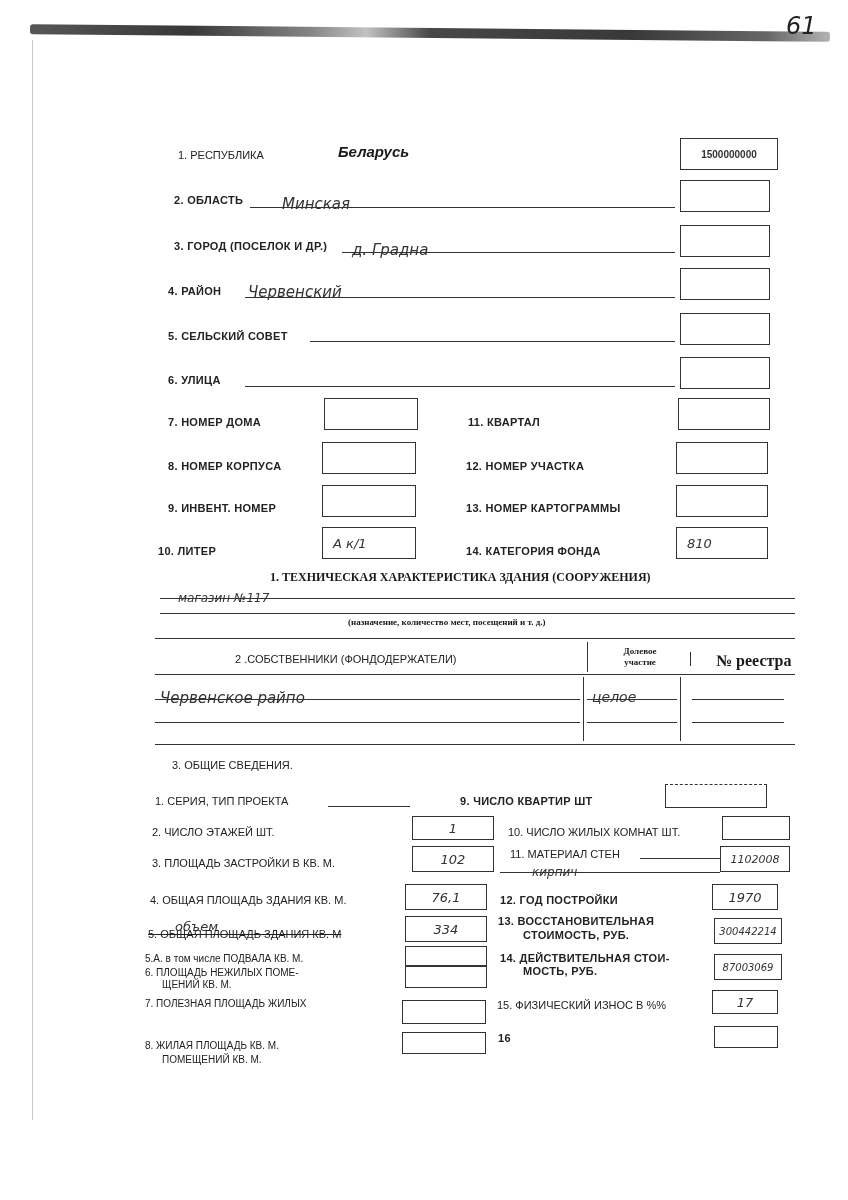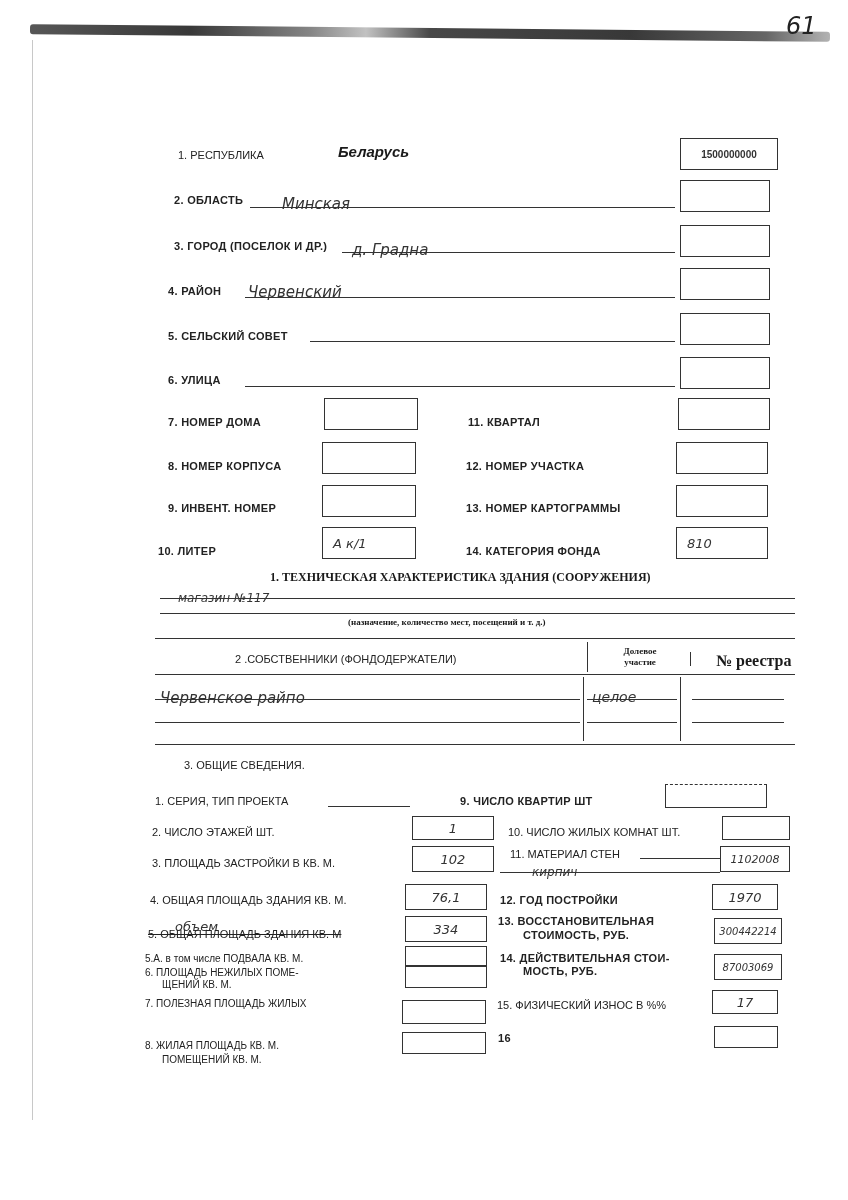--- a/index.html
+++ b/index.html
@@ -114,21 +114,21 @@
 <div class="abs line" style="left:587px;top:699px;width:90px;"></div>
 <div class="abs line" style="left:692px;top:699px;width:92px;"></div>
 
 <div class="abs line" style="left:155px;top:722px;width:425px;"></div>
 <div class="abs line" style="left:587px;top:722px;width:90px;"></div>
 <div class="abs line" style="left:692px;top:722px;width:92px;"></div>
 <div class="abs vline" style="left:583px;top:677px;height:64px;"></div>
 <div class="abs vline" style="left:680px;top:677px;height:64px;"></div>
 <div class="abs line" style="left:155px;top:744px;width:640px;"></div>
 
-<div class="abs lbl-n" style="left:184px;top:759px;">3. ОБЩИЕ СВЕДЕНИЯ.</div>
+<div class="abs lbl-n" style="left:172px;top:759px;">3. ОБЩИЕ СВЕДЕНИЯ.</div>
 
 <div class="abs lbl-n" style="left:155px;top:795px;">1. СЕРИЯ, ТИП ПРОЕКТА</div>
 <div class="abs line" style="left:328px;top:806px;width:82px;"></div>
 
 <div class="abs lbl-n" style="left:152px;top:826px;">2. ЧИСЛО ЭТАЖЕЙ ШТ.</div>
 <div class="abs box" style="left:412px;top:816px;width:80px;height:22px;">
   <div class="boxval">1</div>
 </div>
 
 <div class="abs lbl-n" style="left:152px;top:857px;">3. ПЛОЩАДЬ ЗАСТРОЙКИ В КВ. М.</div>

